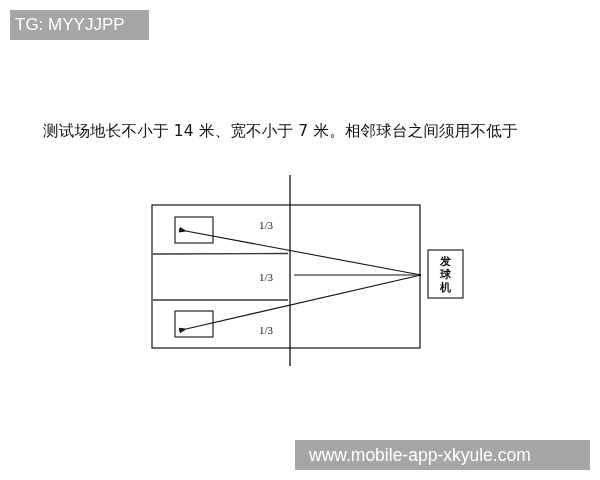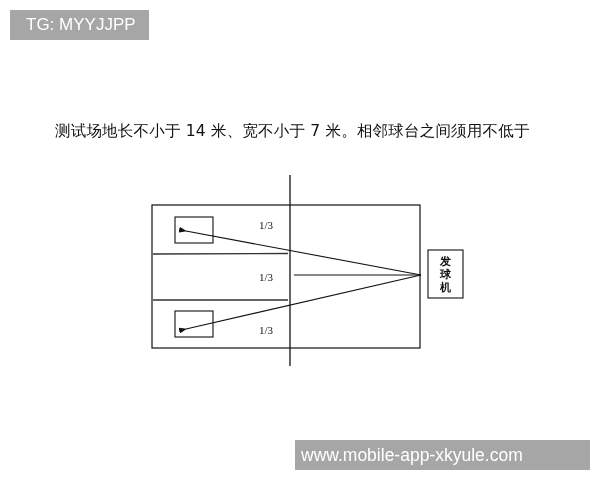--- a/index.html
+++ b/index.html
@@ -1,21 +1,21 @@
 <!DOCTYPE html>
 <html><head>
 <meta charset="utf-8">
 <style>
   html, body { margin: 0; padding: 0; }
   body { width: 600px; height: 480px; background: #ffffff; position: relative; overflow: hidden; font-family: "DejaVu Sans", "Liberation Sans", sans-serif; }
-  .wm-top { position: absolute; left: 10px; top: 10px; width: 139px; height: 30px; background: #a6a6a6; color: #ffffff; font-family: "Liberation Sans", sans-serif; font-size: 17px; line-height: 30px; padding-left: 16px; box-sizing: border-box; }
-  .para { position: absolute; left: 24px; top: 118px; width: 560px; font-size: 15.5px; line-height: 27px; color: #111; letter-spacing: 0.2px; }
+  .wm-top { position: absolute; left: 10px; top: 10px; width: 139px; height: 30px; background: #a6a6a6; color: #ffffff; font-family: "Liberation Sans", sans-serif; font-size: 17px; line-height: 30px; padding-left: 5px; box-sizing: border-box; }
+  .para { position: absolute; left: 12px; top: 118px; width: 560px; font-size: 15.5px; line-height: 27px; color: #111; letter-spacing: 0.2px; }
   .para .indent { display: inline-block; width: 31px; }
   .diagram { position: absolute; left: 0; top: 0; width: 600px; height: 480px; }
-  .wm-bottom { position: absolute; left: 295px; top: 440px; width: 295px; height: 30px; background: #a6a6a6; color: #ffffff; font-family: "Liberation Sans", sans-serif; font-size: 17.5px; line-height: 30px; padding-left: 6px; box-sizing: border-box; }
+  .wm-bottom { position: absolute; left: 295px; top: 440px; width: 295px; height: 30px; background: #a6a6a6; color: #ffffff; font-family: "Liberation Sans", sans-serif; font-size: 17.5px; line-height: 30px; padding-left: 14px; box-sizing: border-box; }
 </style>
 </head>
 <body>
 
 <div class="wm-top">TG: MYYJJPP</div>
 
 <div class="para">
   <span class="indent"></span><span>测试场地长不小于 14 米、宽不小于 7 米。相邻球台之间须用不低于</span><br>
 </div>
 

